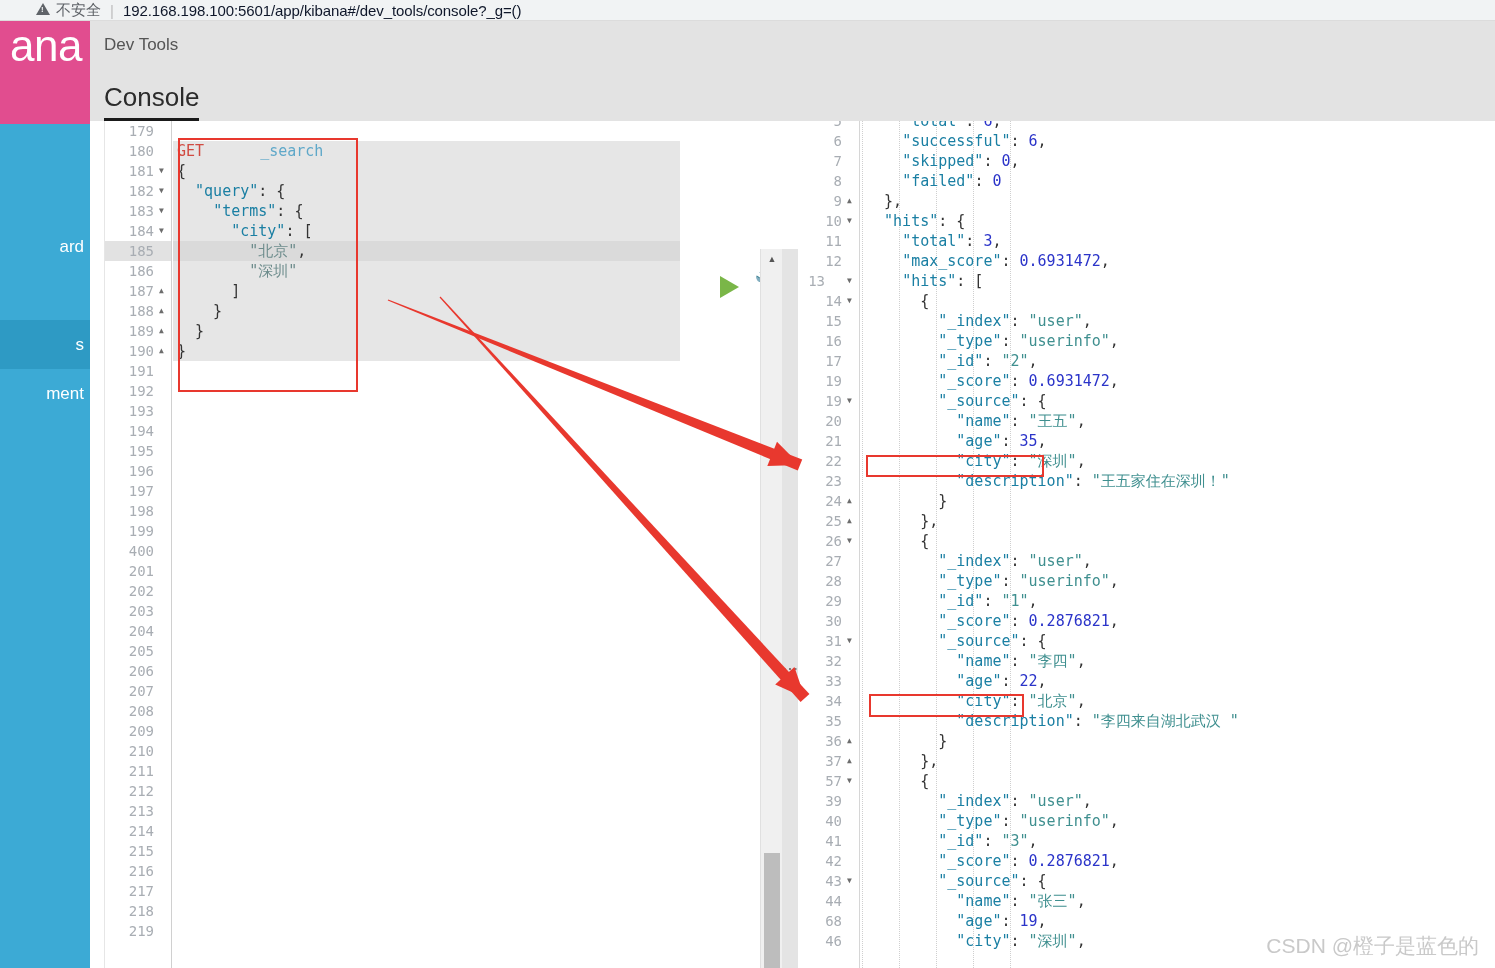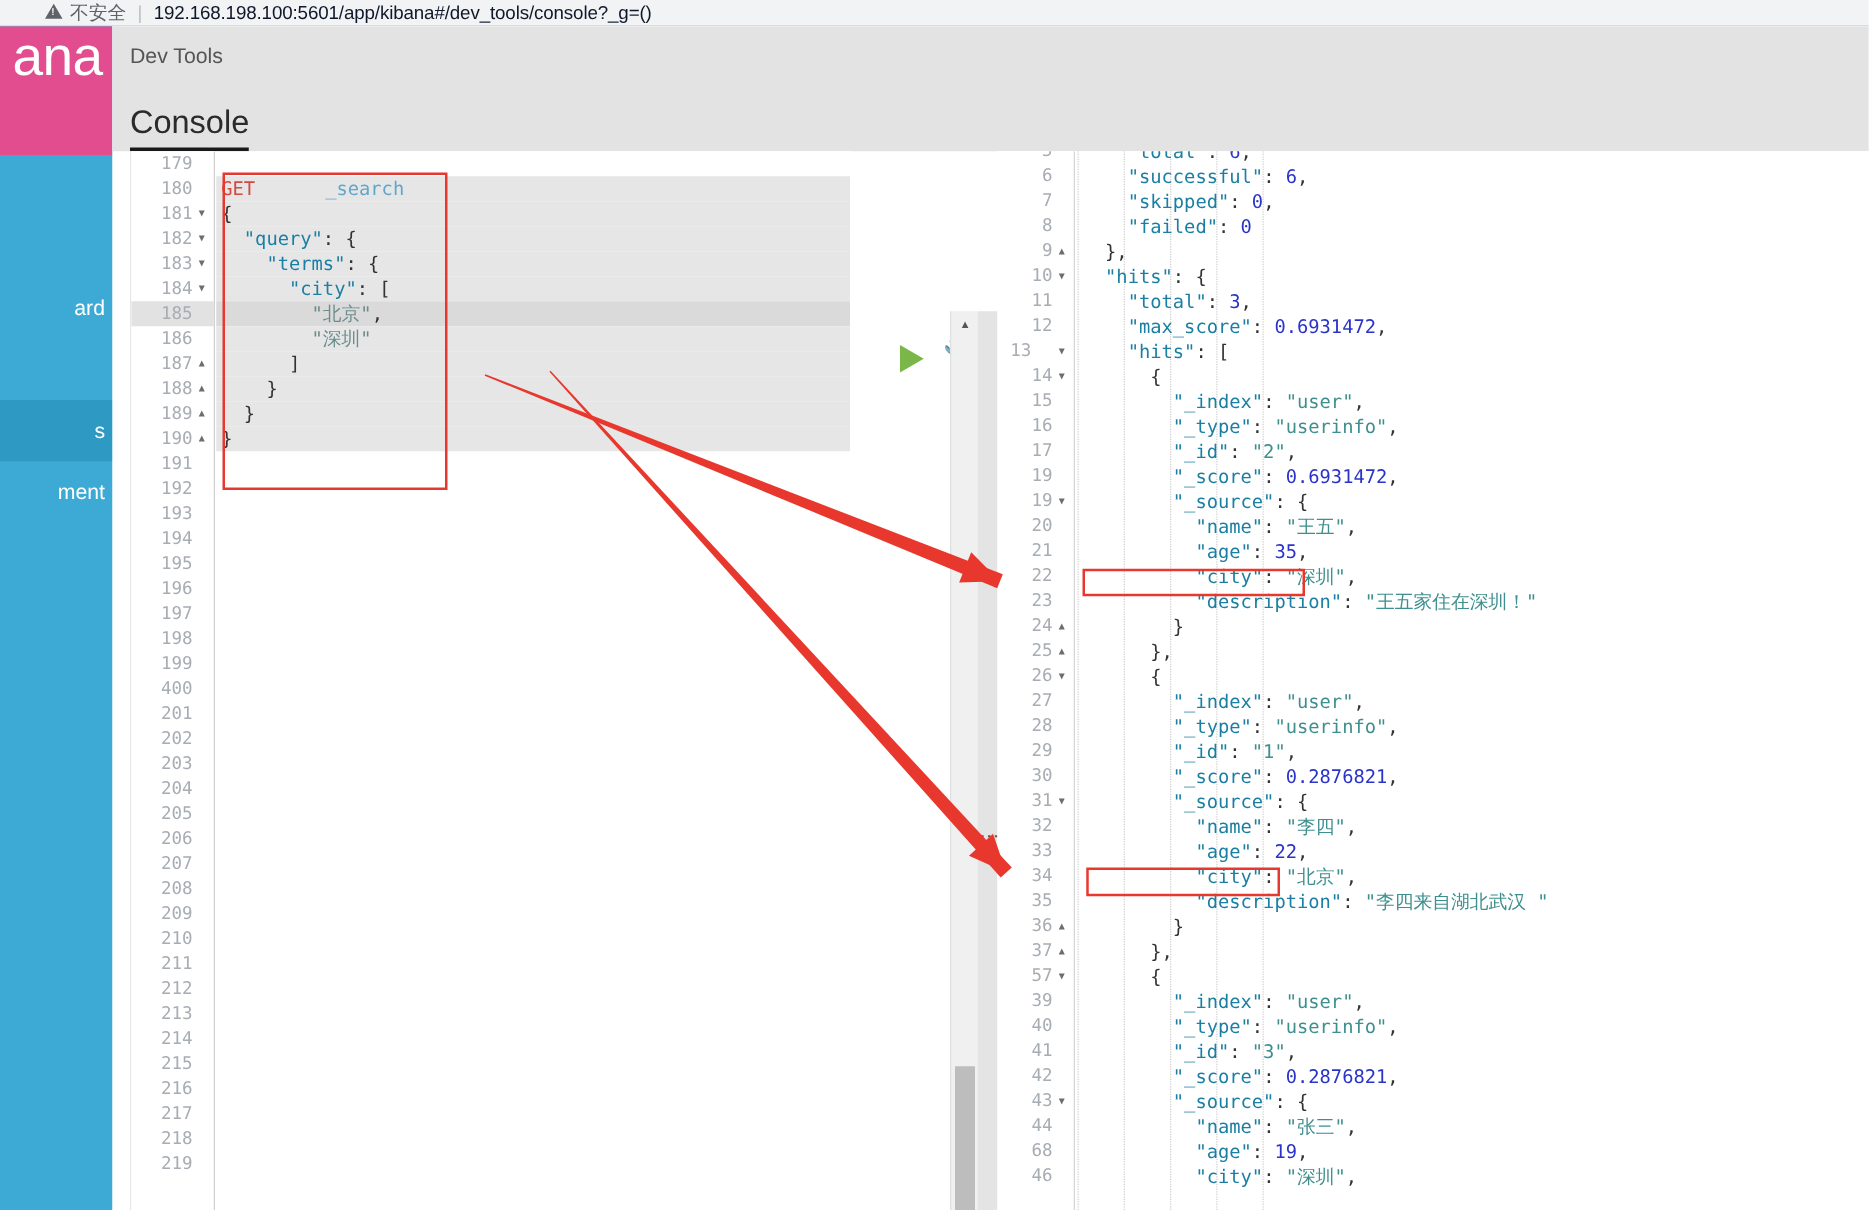--- a/index.html
+++ b/index.html
@@ -726,14 +726,15 @@
         <polygon points="439.5562863847477,297.4038789764765 800.5628638474769,702.0387897647653 809.4371361525231,693.9612102352347 440.4437136152523,296.5961210235235" fill="#e8382e"></polygon>
         <polygon points="805,698 775.1922561790401,684.5650303943764 794.4198461733066,667.0636080803934" fill="#e8382e"></polygon>
       </g>
     </svg>
   <div id="anno-boxes">
       <div class="anno-box" style="left: 178px; top: 138px; width: 180px; height: 254px; border-color: rgb(232, 56, 46);"></div>
       <div class="anno-box" style="left: 866px; top: 455px; width: 178px; height: 22px; border-color: rgb(232, 56, 46);"></div>
       <div class="anno-box" style="left: 869px; top: 694px; width: 155px; height: 23px; border-color: rgb(232, 56, 46);"></div>
     </div>
 
+  <div class="watermark">CSDN @橙子是蓝色的</div>
 
 </div>
 
 </body></html>

